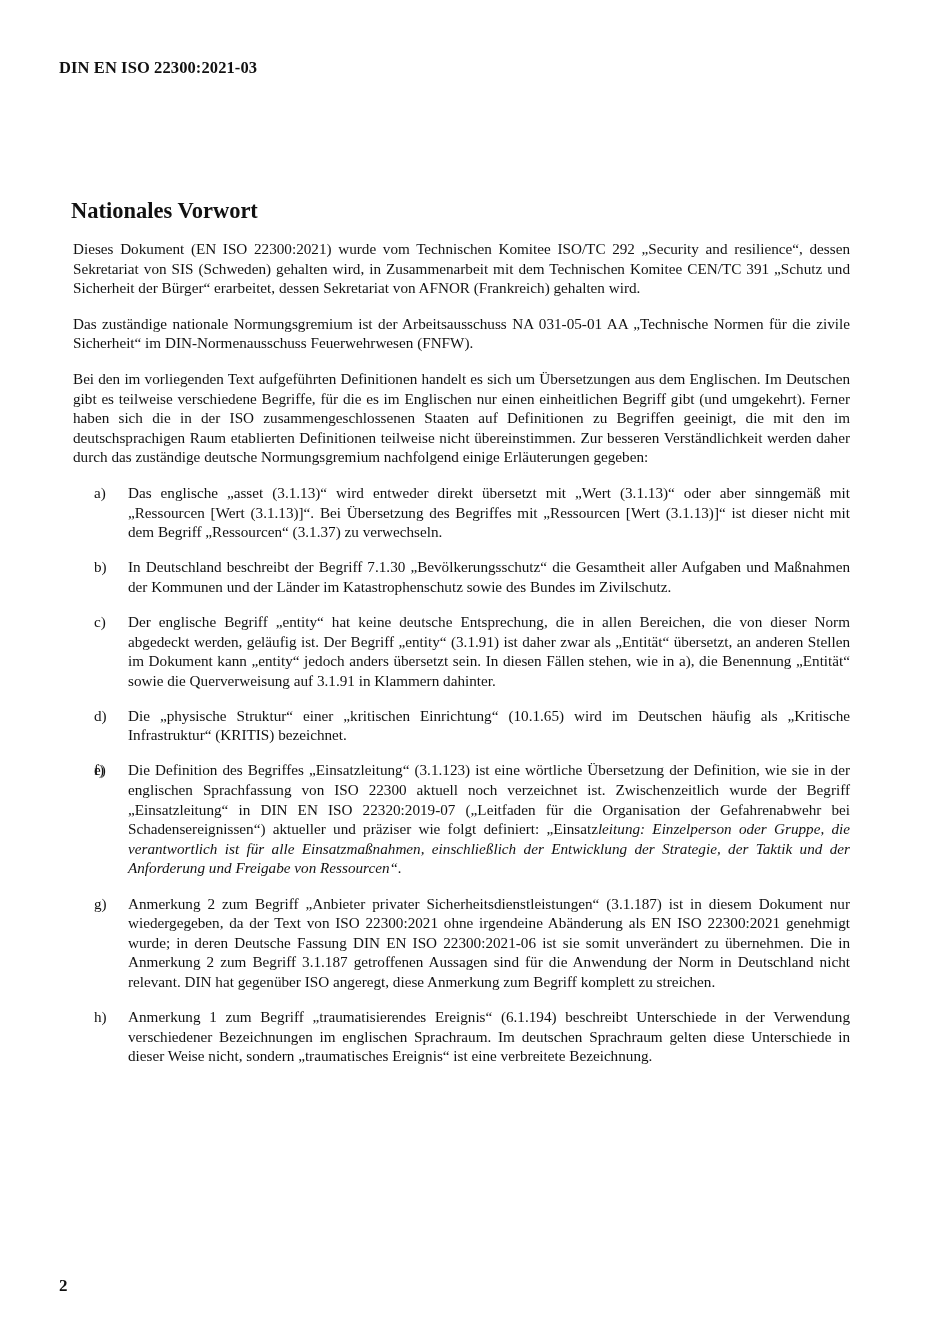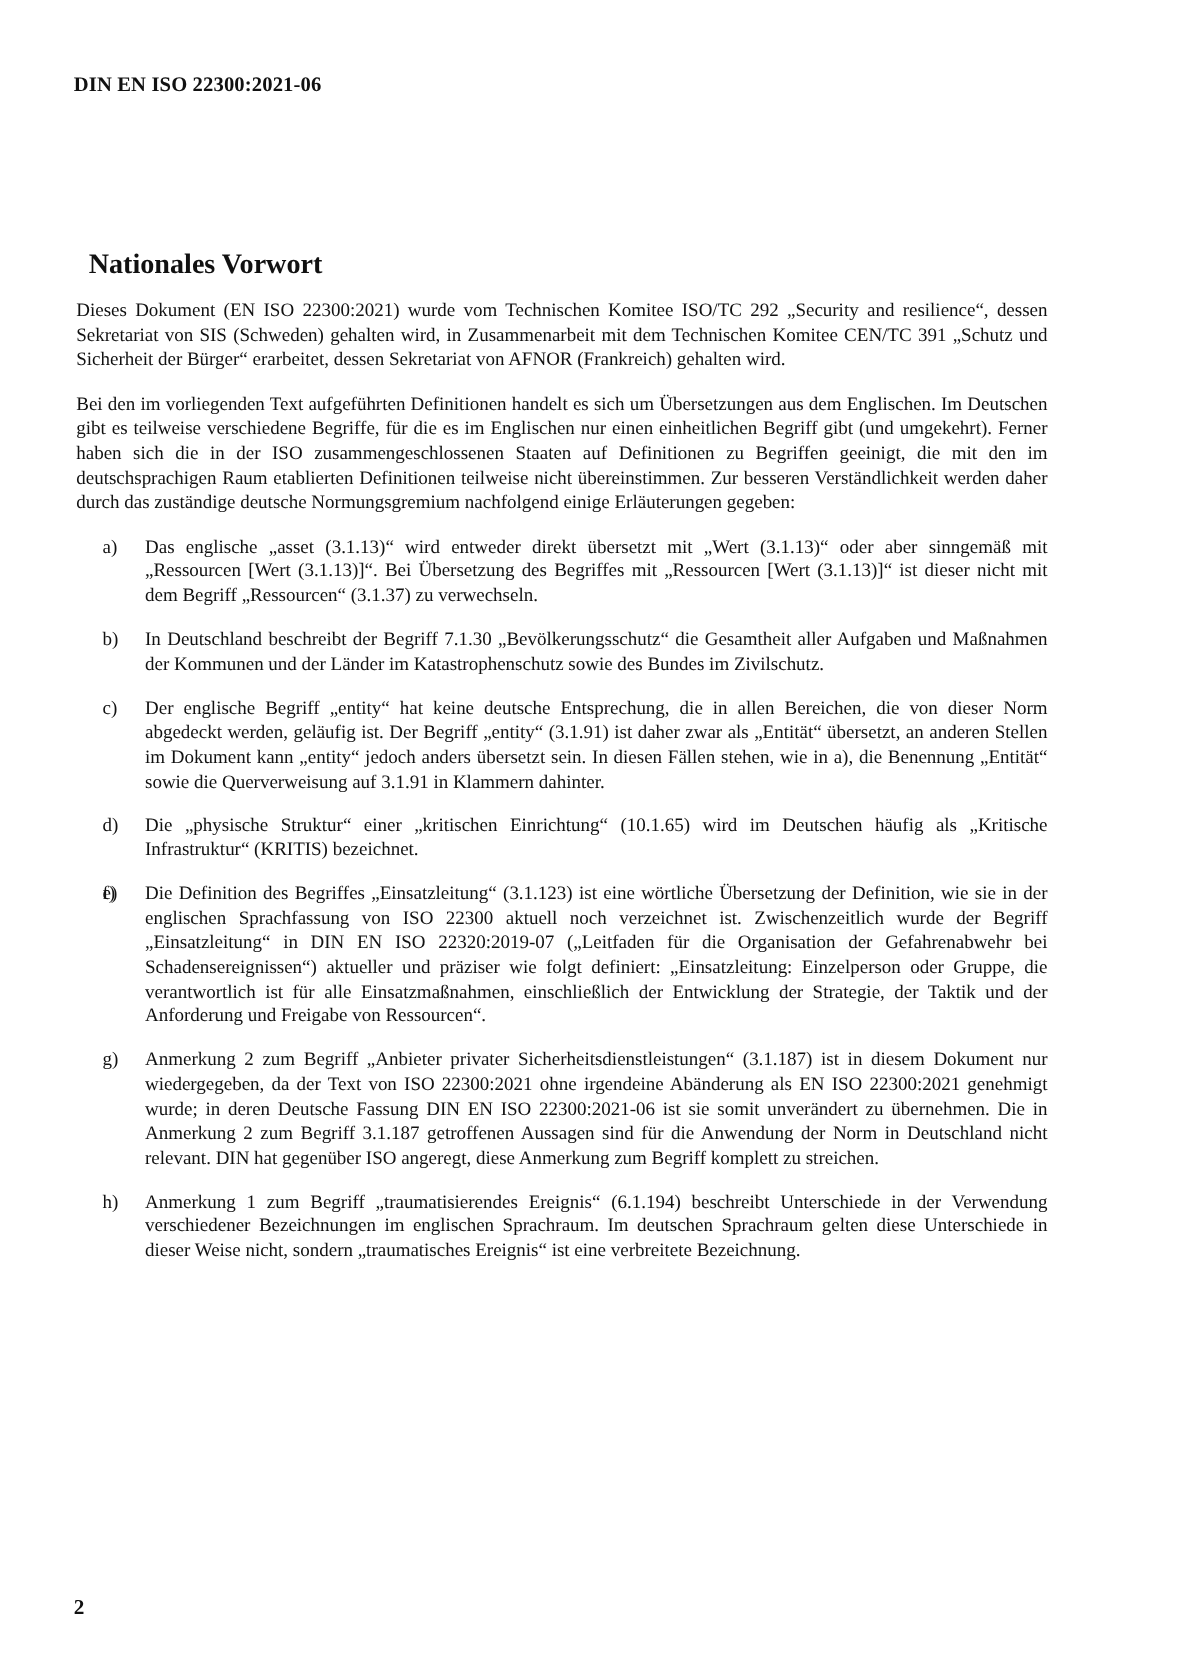--- a/index.html
+++ b/index.html
@@ -1,36 +1,37 @@
 <!DOCTYPE html>
 <html><head>
 <meta charset="utf-8">
 <style>
   html, body { margin: 0; padding: 0; background: #ffffff; }
   body { width: 950px; height: 1343px; position: relative; overflow: hidden;
          font-family: "Liberation Serif", "DejaVu Serif", serif; color: #111; }
   .header { position: absolute; left: 59px; top: 58px; font-weight: bold; font-size: 16.5px; letter-spacing: 0.1px; }
   .title  { position: absolute; left: 59px; top: 186px; font-weight: bold; font-size: 22.5px; }
-  .body   { position: absolute; left: 61px; top: 239px; width: 777px; font-size: 15.2px; line-height: 19.6px; }
+  .body   { position: absolute; left: 73px; top: 239px; width: 777px; font-size: 15.2px; line-height: 19.6px; }
   .body p { margin: 0 0 16px 0; text-align: justify; }
   .list   { margin: 0; padding: 0; list-style: none; }
   .list li { position: relative; padding-left: 55px; text-align: justify; margin-bottom: 15.5px; }
   .list .mark { position: absolute; left: 21px; top: 0; }
-  .it { }
+  .it { font-style: italic; }
   .pageno { position: absolute; left: 59px; top: 1276px; font-weight: bold; font-size: 17px; }
 </style>
 </head>
 <body>
 
-<div class="header">DIN EN ISO 22300:2021-06</div>
+<div class="header">DIN EN ISO 22300:2021-03</div>
 
 <h1 class="title" style="margin:12px">Nationales Vorwort</h1>
 
 <div class="body">
   <p>Dieses Dokument (EN ISO 22300:2021) wurde vom Technischen Komitee ISO/TC 292 „Security and resilience“, dessen Sekretariat von SIS (Schweden) gehalten wird, in Zusammenarbeit mit dem Technischen Komitee CEN/TC 391 „Schutz und Sicherheit der Bürger“ erarbeitet, dessen Sekretariat von AFNOR (Frankreich) gehalten wird.</p>
+  <p>Das zuständige nationale Normungsgremium ist der Arbeitsausschuss NA 031-05-01 AA „Technische Normen für die zivile Sicherheit“ im DIN-Normenausschuss Feuerwehrwesen (FNFW).</p>
   <p>Bei den im vorliegenden Text aufgeführten Definitionen handelt es sich um Übersetzungen aus dem Englischen. Im Deutschen gibt es teilweise verschiedene Begriffe, für die es im Englischen nur einen einheitlichen Begriff gibt (und umgekehrt). Ferner haben sich die in der ISO zusammengeschlossenen Staaten auf Definitionen zu Begriffen geeinigt, die mit den im deutschsprachigen Raum etablierten Definitionen teilweise nicht übereinstimmen. Zur besseren Verständlichkeit werden daher durch das zuständige deutsche Normungsgremium nachfolgend einige Erläuterungen gegeben:</p>
 
   <ul class="list">
     <li>
       <span class="mark">a)</span>
       <span>Das englische „asset (3.1.13)“ wird entweder direkt übersetzt mit „Wert (3.1.13)“ oder aber sinngemäß mit „Ressourcen [Wert (3.1.13)]“. Bei Übersetzung des Begriffes mit „Ressourcen [Wert (3.1.13)]“ ist dieser nicht mit dem Begriff „Ressourcen“ (3.1.37) zu verwechseln.</span>
     </li>
     <li>
       <span class="mark">b)</span>
       <span>In Deutschland beschreibt der Begriff 7.1.30 „Bevölkerungsschutz“ die Gesamtheit aller Aufgaben und Maßnahmen der Kommunen und der Länder im Katastrophenschutz sowie des Bundes im Zivilschutz.</span>

